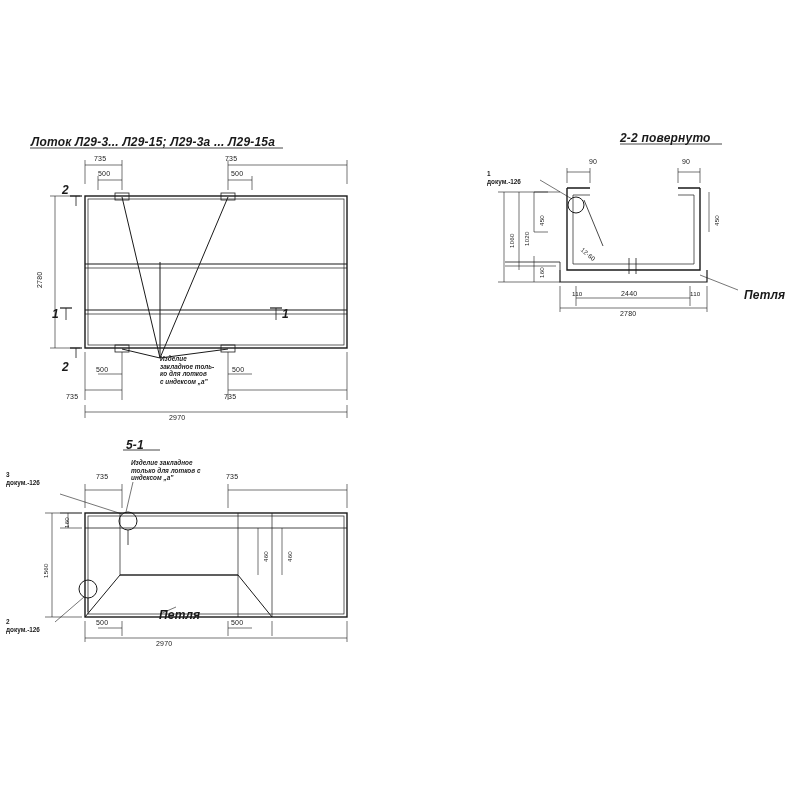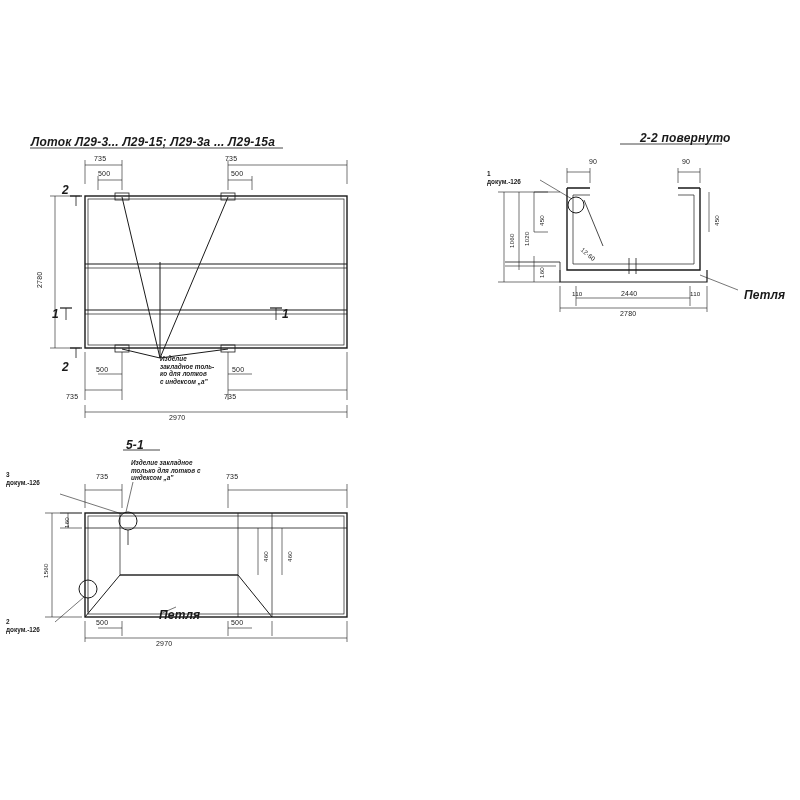--- a/index.html
+++ b/index.html
@@ -201,21 +201,21 @@
 <div class="lbl it" style="left:62px;top:183px;">2</div>
 <div class="lbl it" style="left:62px;top:360px;">2</div>
 <div class="lbl it" style="left:52px;top:307px;">1</div>
 <div class="lbl it" style="left:282px;top:307px;">1</div>
 
 <div class="note" style="left:160px;top:355px;">Изделие
 закладное толь-
 ко для лотков
 с индексом „а”</div>
 
-<div class="lbl it" style="left:620px;top:131px;margin-left:20px;">2-2 повернуто</div>
+<div class="lbl it" style="left:620px;top:131px;">2-2 повернуто</div>
 
 <div class="note" style="left:487px;top:170px;font-style:normal;">1
 докум.-126</div>
 
 <div class="lbl sm" style="left:589px;top:158px;">90</div>
 <div class="lbl sm" style="left:682px;top:158px;">90</div>
 
 <div class="lbl xs rot" style="left:508px;top:248px;transform:rotate(-90deg);">1060</div>
 <div class="lbl xs rot" style="left:523px;top:246px;transform:rotate(-90deg);">1020</div>
 <div class="lbl xs rot" style="left:538px;top:226px;transform:rotate(-90deg);">450</div>

